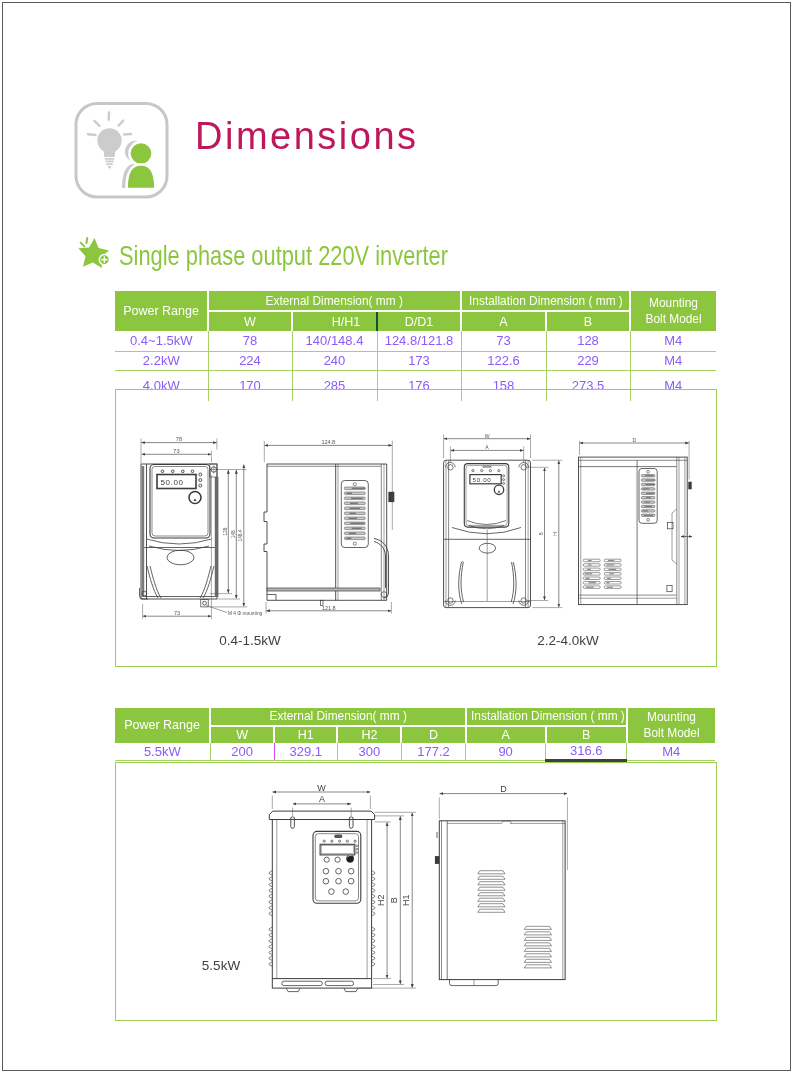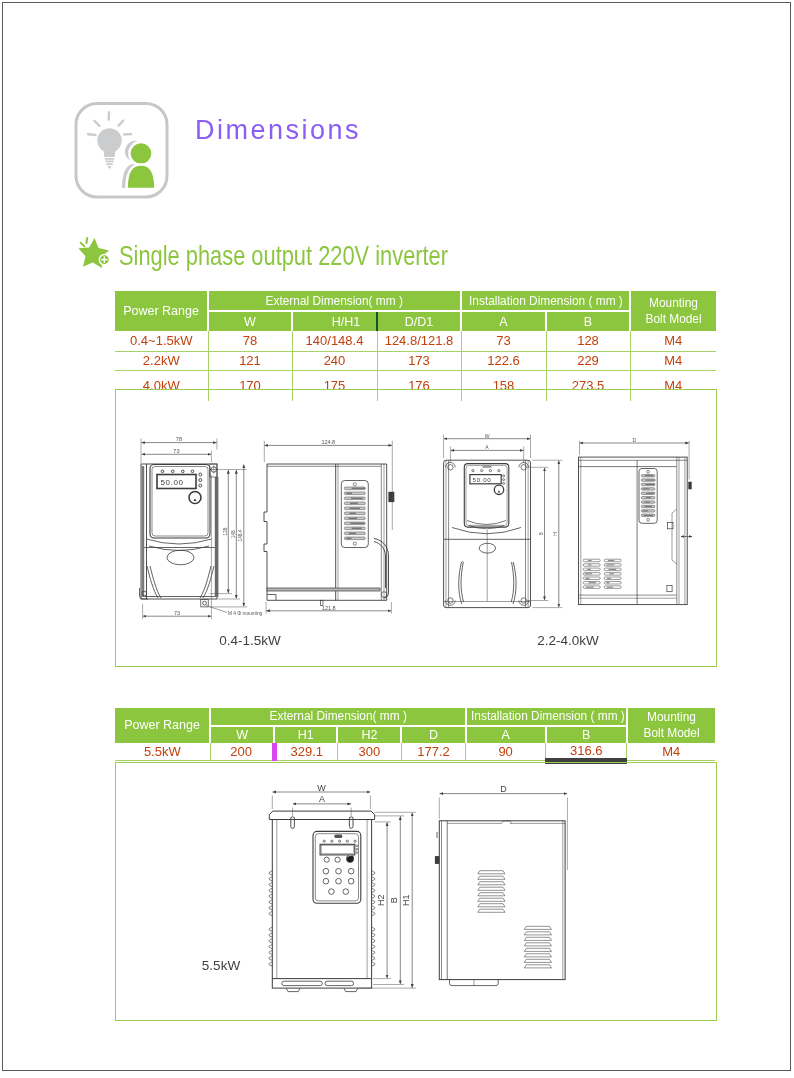--- a/index.html
+++ b/index.html
@@ -2,21 +2,21 @@
 <html><head>
 <meta charset="utf-8">
 <style>
   html,body{margin:0;padding:0;background:#fff;}
   #page{position:relative;width:794px;height:1078px;background:#fff;overflow:hidden;
         font-family:"Liberation Sans",sans-serif;}
   .abs{position:absolute;}
   table{border-collapse:collapse;table-layout:fixed;}
   td{padding:0;text-align:center;vertical-align:middle;overflow:hidden;white-space:nowrap;}
   .hd td{background:#8cc63f;color:#fff;font-size:12.5px;line-height:16px;}
-  .dt td{color:#c2410c;font-size:13px;}
+  .dt td{color:#8b5cf6;font-size:13px;}
   .sx{display:inline-block;transform:scaleX(0.95);transform-origin:center;}
 </style>
 </head>
 <body>
 <div id="page">
 
   <div class="abs" style="left:2px;top:2px;width:787px;height:1067px;border:1px solid #5a5a5a;"></div>
 
   <svg class="abs" style="left:66px;top:95px;" width="115" height="112" viewBox="0 0 115 112">
 
@@ -43,21 +43,21 @@
       <circle cx="69.6" cy="56.4" r="10.6"></circle>
       <path d="M56 93 C56 76.5 60.5 68.5 70 68.5 C79.5 68.5 84 76.5 84 93 Z"></path>
     </g>
 
     <g fill="#8cc63f" stroke="#fff" stroke-width="2.6">
       <circle cx="75" cy="58.5" r="11.6"></circle>
       <path d="M60.5 94 C60.5 77 65 69.5 75 69.5 C85 69.5 89.5 77 89.5 94 Z"></path>
     </g>
   </svg>
 
-  <div class="abs" style="left:195px;top:115px;font-size:27px;color:#8b5cf6;letter-spacing:2.5px;">Dimensions</div>
+  <div class="abs" style="left:195px;top:115px;font-size:38px;color:#be185d;letter-spacing:2.5px;">Dimensions</div>
 
   <svg class="abs" style="left:70px;top:228px;" width="48" height="48" viewBox="0 0 48 48">
     <g fill="#8cc63f">
       <path d="M24.5 10.1 L28.6 20.1 L39.1 22.4 L30.9 29.3 L32.0 40.0 L22.8 34.4 L13.0 38.7 L15.5 28.3 L8.4 20.2 L19.1 19.4 Z"></path>
     </g>
     <g stroke="#8cc63f" stroke-width="2" stroke-linecap="round">
       <line x1="10.6" y1="14.6" x2="14.4" y2="18.4"></line>
       <line x1="17.2" y1="9.9" x2="16.5" y2="15.0"></line>
     </g>
     <circle cx="34.4" cy="31.6" r="5.1" fill="#8cc63f" stroke="#fff" stroke-width="1.5"></circle>
@@ -97,31 +97,31 @@
       <td>0.4~1.5kW</td>
           <td style="border-left:1px solid #a6d164;">78</td>
           <td style="border-left:1px solid #a6d164;">140/148.4</td>
           <td style="border-left:1px solid #a6d164;margin-top:18px;">124.8/121.8</td>
           <td style="border-left:1px solid #a6d164;">73</td>
           <td style="border-left:1px solid #a6d164;">128</td>
           <td style="border-left:1px solid #a6d164;">M4</td>
     </tr>
     <tr class="dt" style="height:19.5px;border-top:1px solid #a6d164;">
       <td>2.2kW</td>
-          <td style="border-left:1px solid #a6d164;">121</td>
+          <td style="border-left:1px solid #a6d164;">224</td>
           <td style="border-left:1px solid #a6d164;">240</td>
           <td style="border-left:1px solid #a6d164;">173</td>
           <td style="border-left:1px solid #a6d164;">122.6</td>
           <td style="border-left:1px solid #a6d164;">229</td>
           <td style="border-left:1px solid #a6d164;">M4</td>
     </tr>
     <tr class="dt" style="height:30px;border-top:1px solid #a6d164;">
       <td>4.0kW</td>
           <td style="border-left:1px solid #a6d164;">170</td>
-          <td style="border-left:1px solid #a6d164;">175</td>
+          <td style="border-left:1px solid #a6d164;">285</td>
           <td style="border-left:1px solid #a6d164;text-align:center;">176</td>
           <td style="border-left:1px solid #a6d164;">158</td>
           <td style="border-left:1px solid #a6d164;">273.5</td>
           <td style="border-left:1px solid #a6d164;">M4</td>
     </tr>
   </tbody>
     </table>
 
   <div class="abs" style="left:115px;top:389px;width:600px;height:276px;border:1px solid #9bcd55;"></div>
 
@@ -147,25 +147,25 @@
       <td style="border-right:2px solid #fff;">W</td>
       <td style="border-right:2px solid #fff;">H1</td>
       <td style="border-right:2px solid #fff;">H2</td>
       <td style="border-right:2px solid #fff;">D</td>
       <td style="border-right:2px solid #fff;">A</td>
       <td style="border-right:2px solid #fff;">B</td>
     </tr>
     <tr class="dt" style="height:18px;">
       <td style="border-bottom:1px solid #a6d164;">5.5kW</td>
           <td style="border-left:1px solid #a6d164;border-bottom:1px solid #a6d164;">200</td>
-          <td style="border-left:5px solid #d946ef;border-bottom:1px solid #a6d164;margin-left:32px;">329.1</td>
+          <td style="border-left:1px solid #d946ef;border-bottom:1px solid #a6d164;margin-left:32px;">329.1</td>
           <td style="border-left:1px solid #a6d164;border-bottom:1px solid #a6d164;margin-left:38px;">300</td>
           <td style="border-left:1px solid #a6d164;border-bottom:1px solid #a6d164;">177.2</td>
           <td style="border-left:1px solid #a6d164;border-bottom:1px solid #a6d164;">90</td>
-          <td style="border-left:1px solid #a6d164;border-bottom:6px solid #404040;">316.6</td>
+          <td style="border-left:1px solid #a6d164;border-bottom:4px solid #404040;">316.6</td>
           <td style="border-left:1px solid #a6d164;border-bottom:1px solid #a6d164;">M4</td>
     </tr>
   </tbody>
     </table>
 
   <div class="abs" style="left:115px;top:762px;width:600px;height:257px;border:1px solid #9bcd55;"></div>
 
   <svg id="drw" class="abs" style="left:0;top:0;" width="794" height="1078" viewBox="0 0 794 1078">
 <defs>
   <marker id="ar" viewBox="0 0 10 10" refX="9" refY="5" markerWidth="5.5" markerHeight="5.5" orient="auto-start-reverse">

